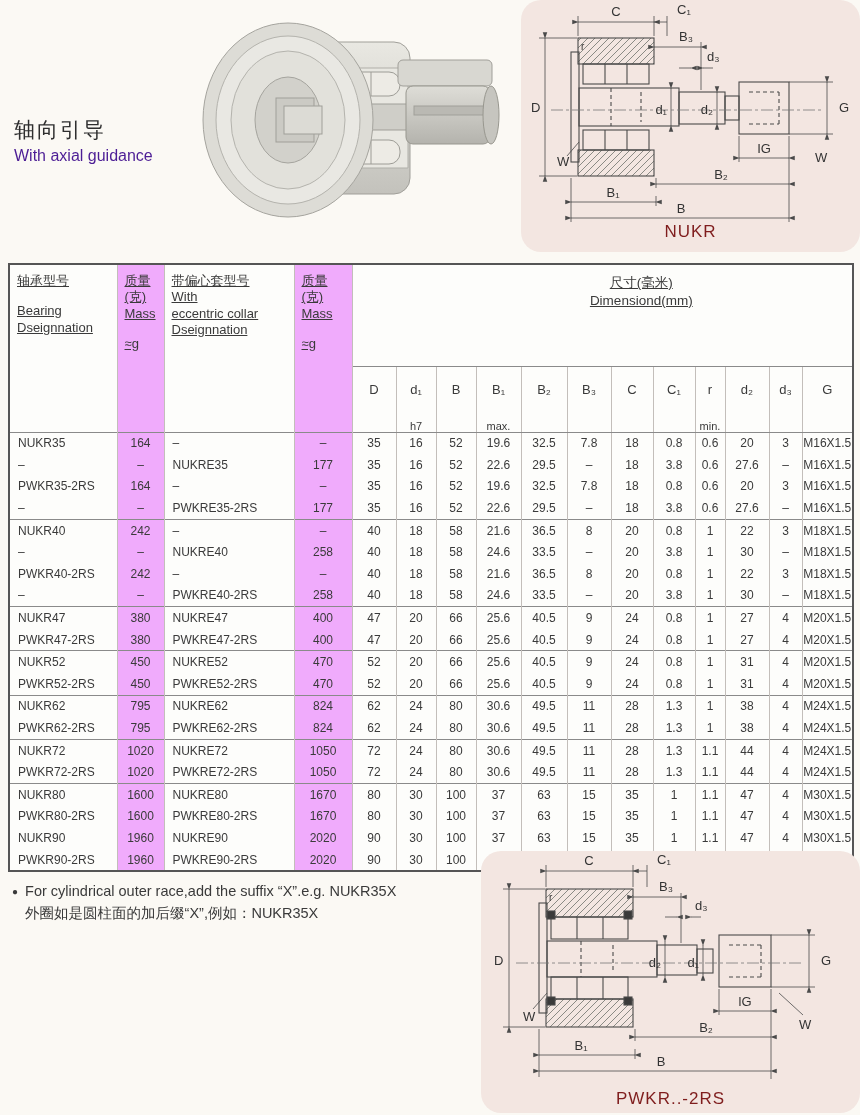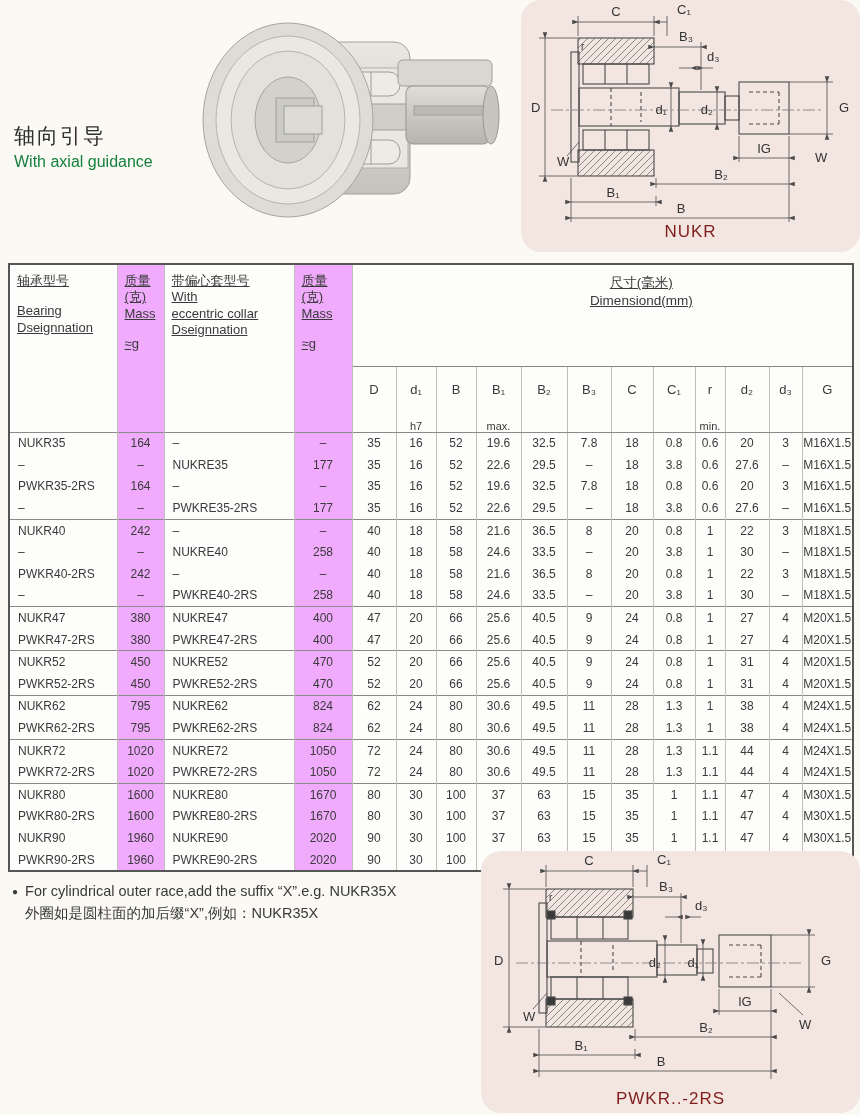--- a/index.html
+++ b/index.html
@@ -1,22 +1,22 @@
 <!DOCTYPE html>
 <html><head>
 <meta charset="utf-8">
 <style>
   html,body{margin:0;padding:0;}
   body{font-family:"Liberation Sans","DejaVu Sans",sans-serif;color:#3a3a3a;}
   .page{position:relative;width:860px;height:1115px;background:#fbf9f4;overflow:hidden;}
 
   
-  .intro{position:absolute;left:14px;top:122px;}
+  .intro{position:absolute;left:14px;top:116px;}
   .title-cn{font-size:21px;letter-spacing:2px;color:#2e2e2e;}
-  .title-en{font-size:16px;margin-top:3px;color:#15803d;}
+  .title-en{font-size:16px;margin-top:3px;color:#4c1d95;}
 
   
   .photo{position:absolute;left:192px;top:6px;}
 
   
   .panel{position:absolute;background:#f3e6e1;border-radius:20px;}
   .panel-top{left:521px;top:0;width:339px;height:252px;}
   .panel-bottom{left:481px;top:851px;width:379px;height:262px;}
   .caption{text-align:center;font-size:17px;color:#7f1d1d;letter-spacing:1px;}
   .panel-top .caption{margin-top:-4px;}

